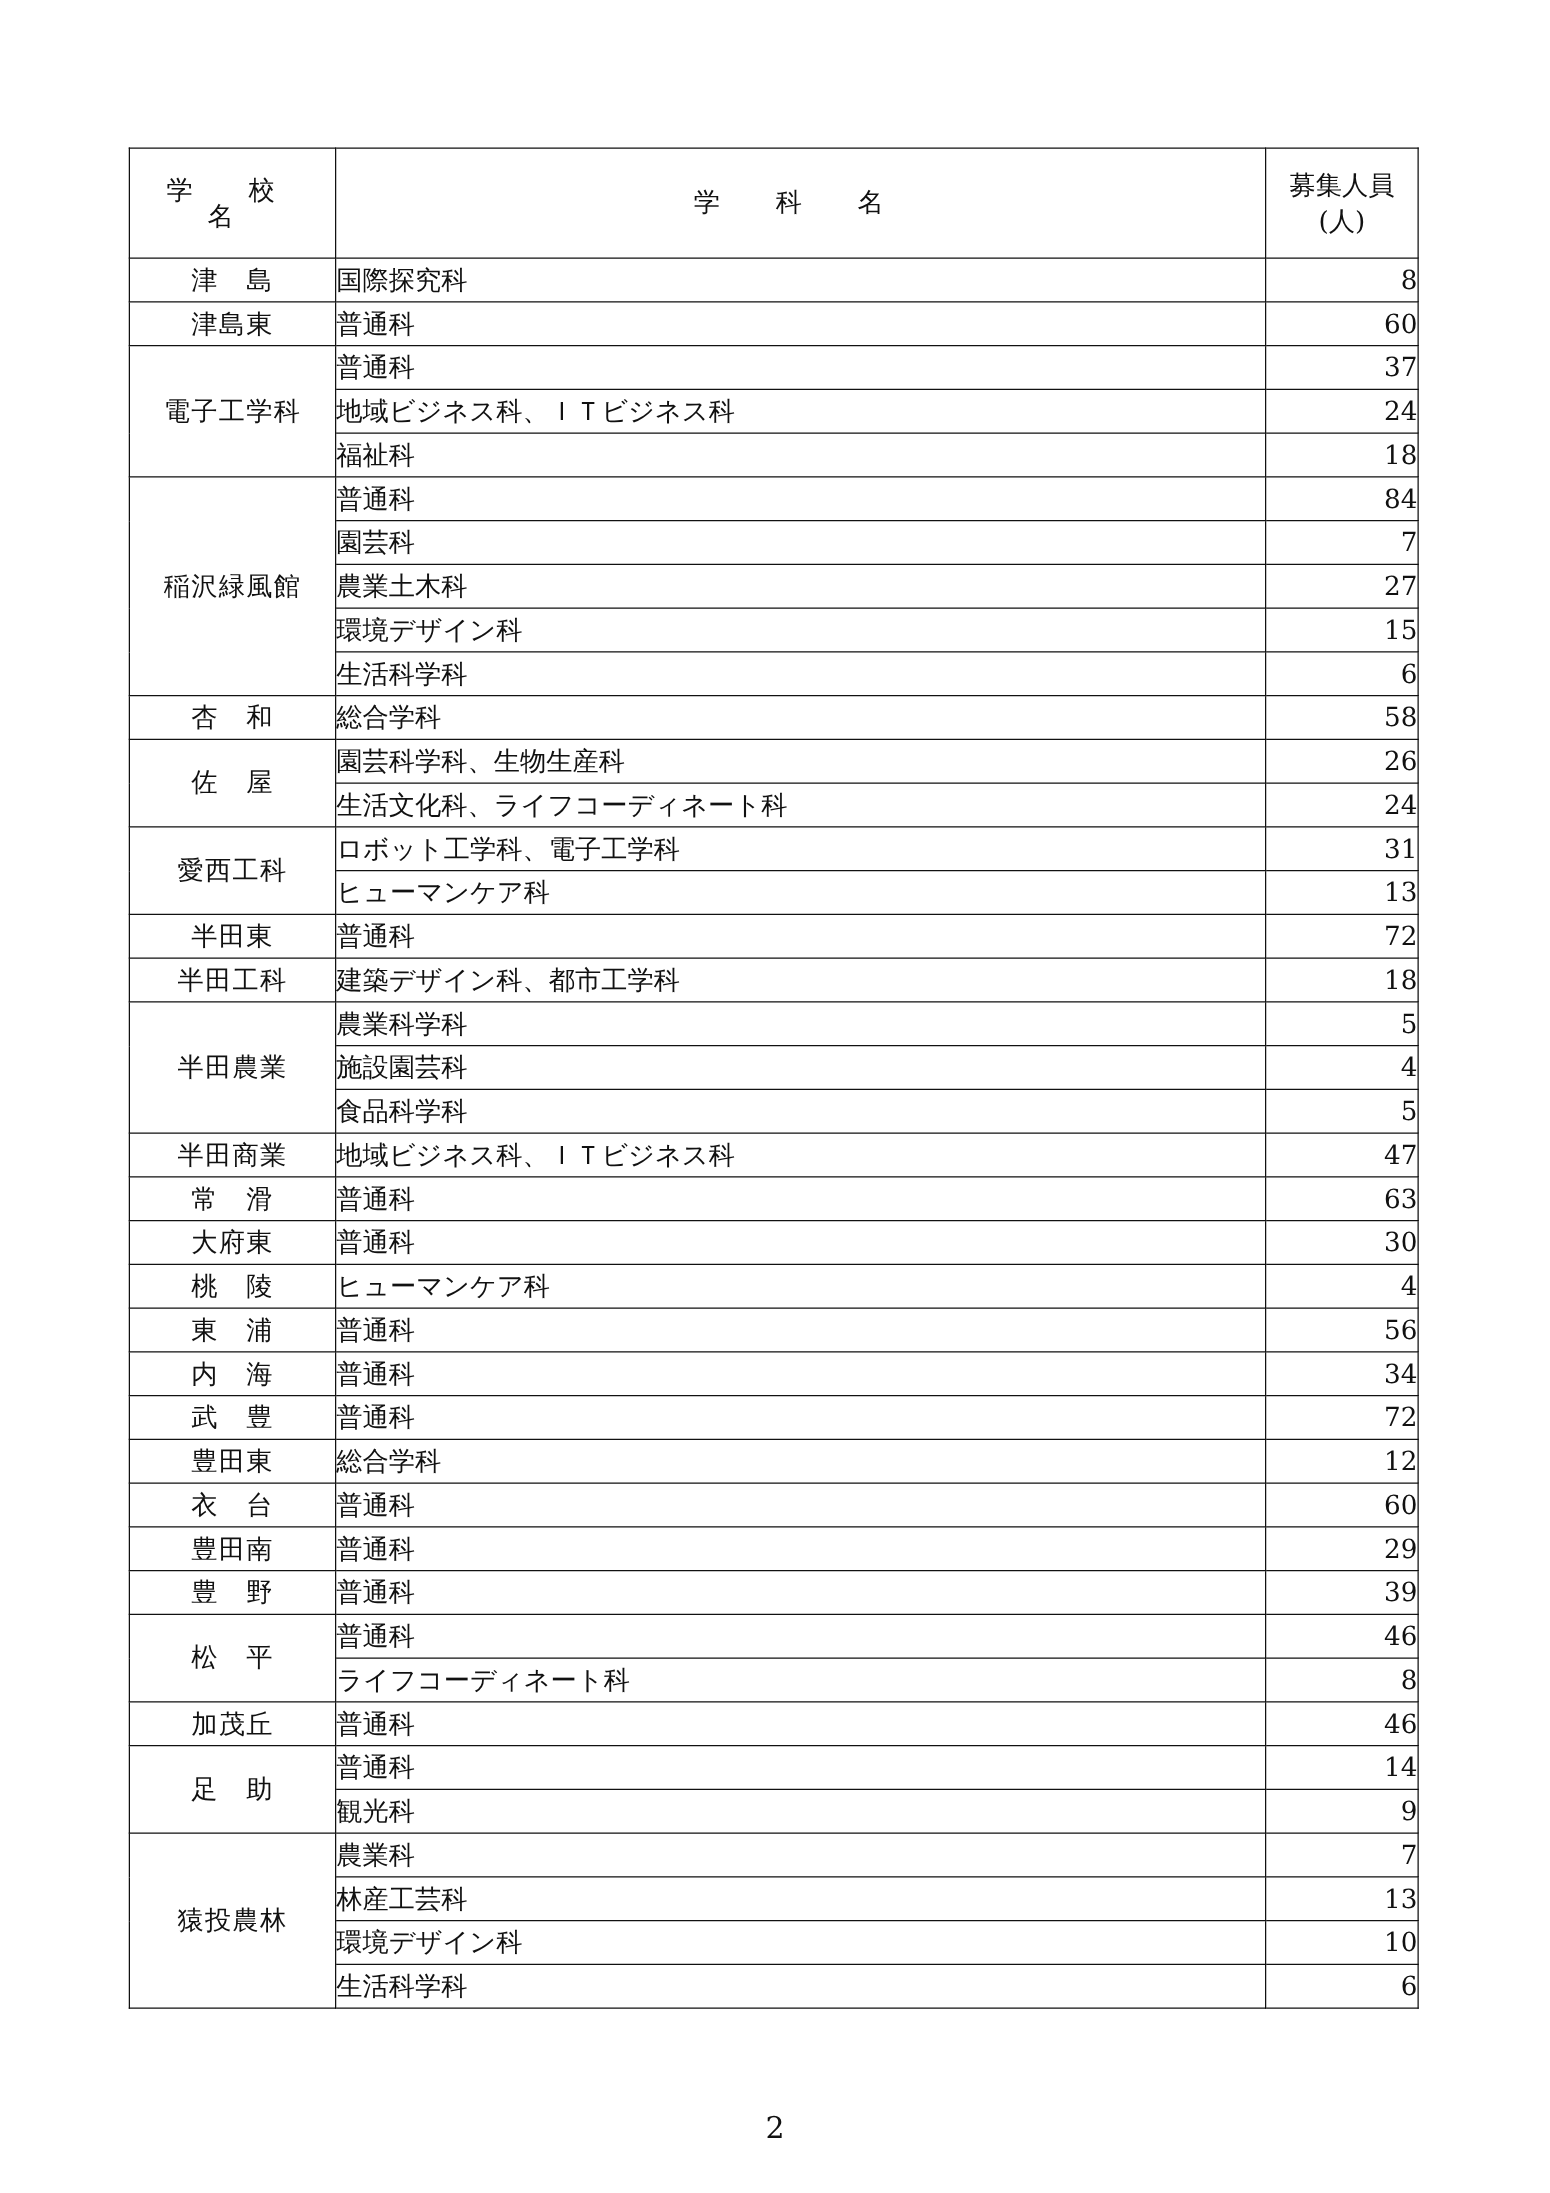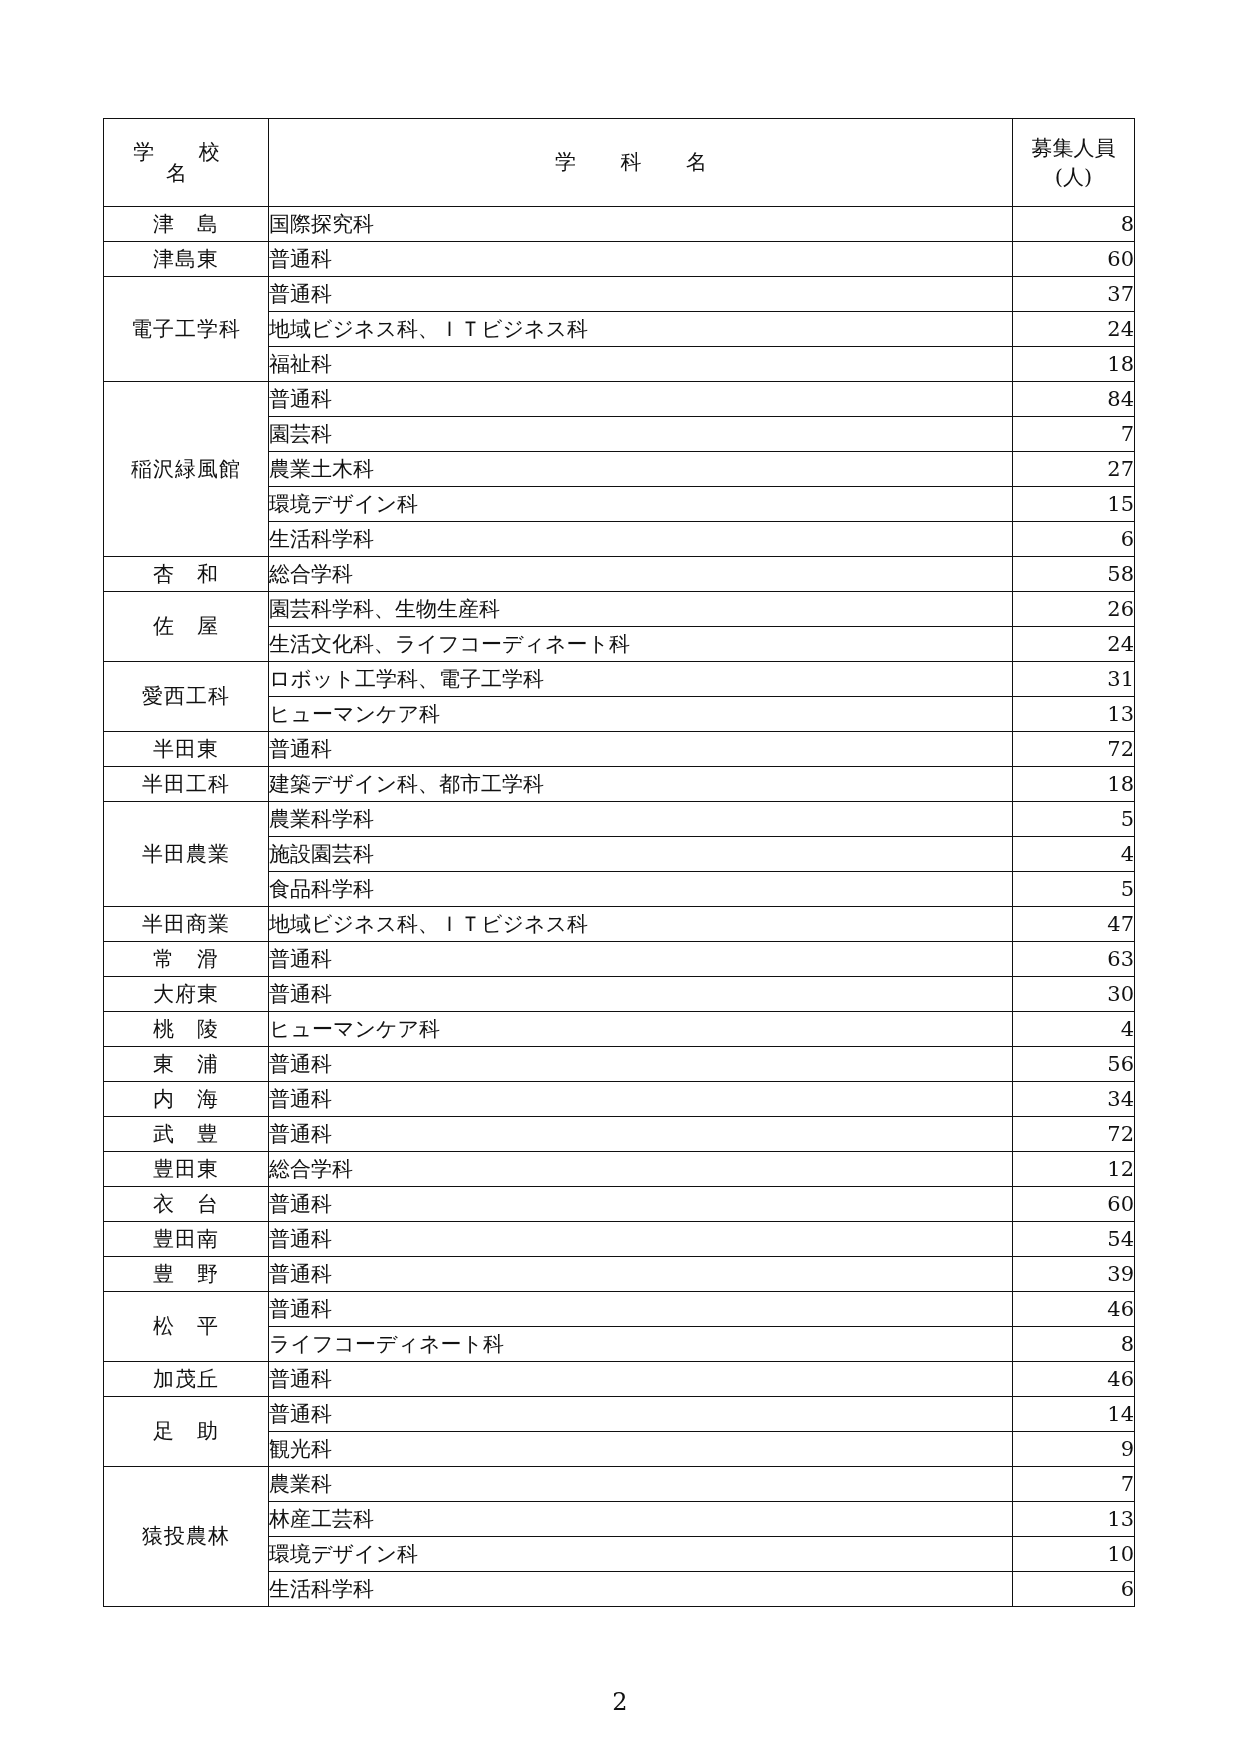--- a/index.html
+++ b/index.html
@@ -177,21 +177,21 @@
         <td class="num">12</td>
       </tr>
       <tr class="row">
         <td class="school" rowspan="1">衣　台</td>
         <td class="dept">普通科</td>
         <td class="num">60</td>
       </tr>
       <tr class="row">
         <td class="school" rowspan="1">豊田南</td>
         <td class="dept">普通科</td>
-        <td class="num">54</td>
+        <td class="num">29</td>
       </tr>
       <tr class="row">
         <td class="school" rowspan="1">豊　野</td>
         <td class="dept">普通科</td>
         <td class="num">39</td>
       </tr>
       <tr class="row">
         <td class="school" rowspan="2">松　平</td>
         <td class="dept">普通科</td>
         <td class="num">46</td>

